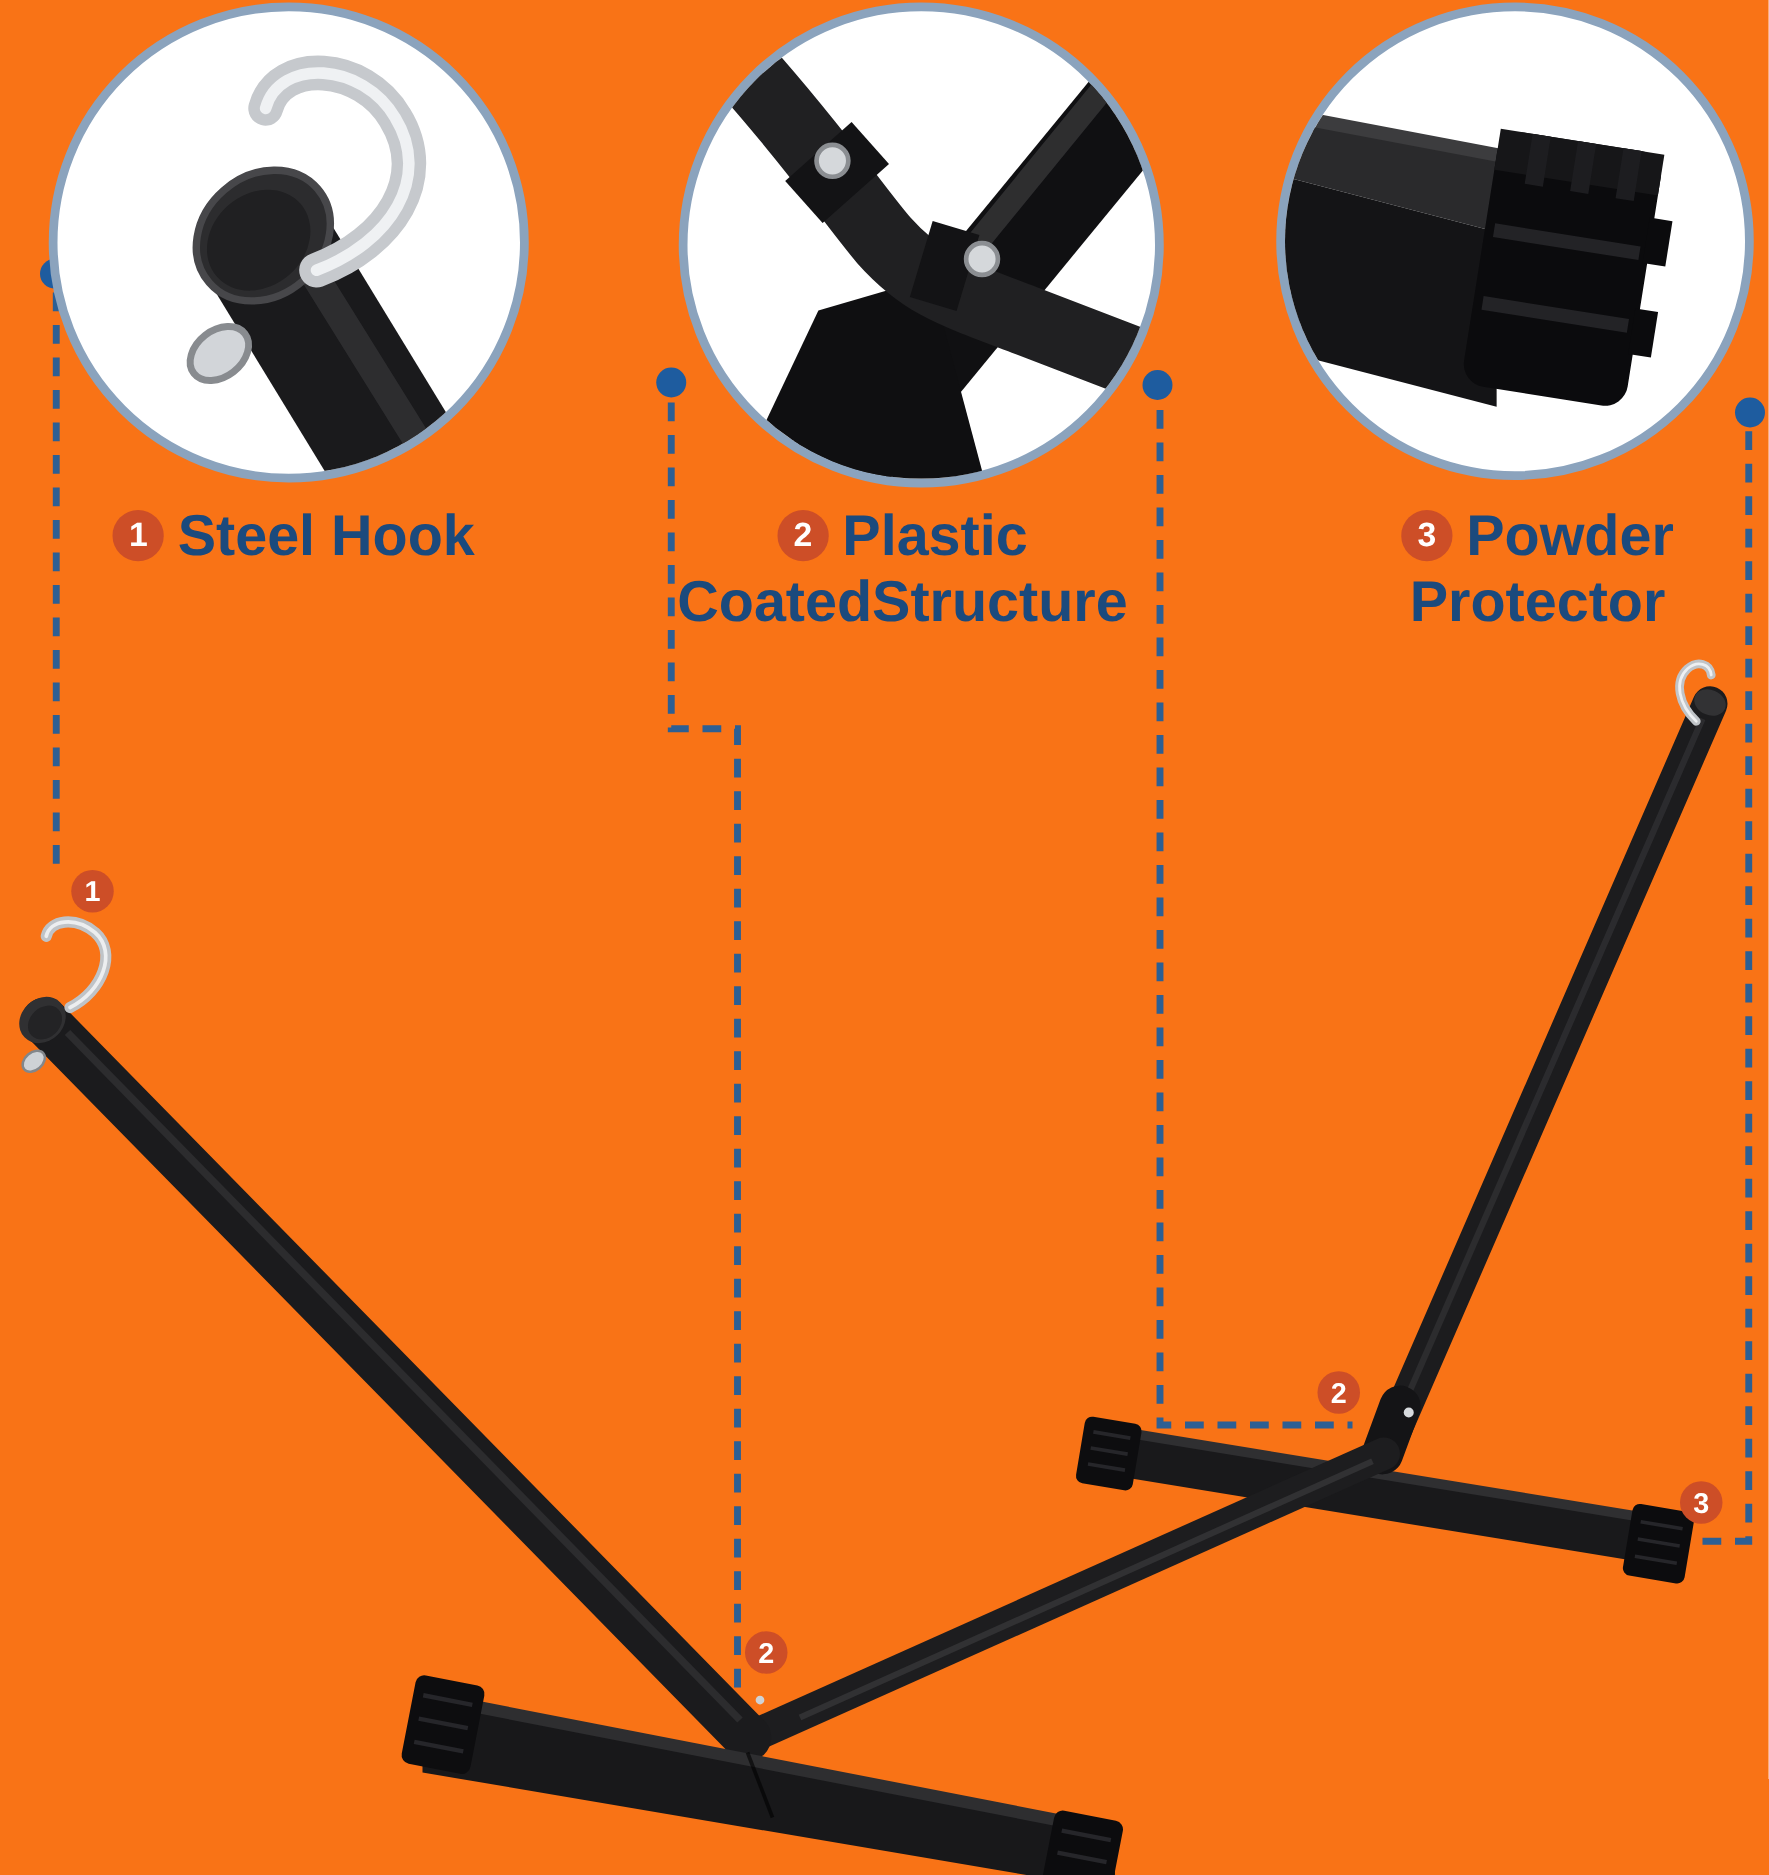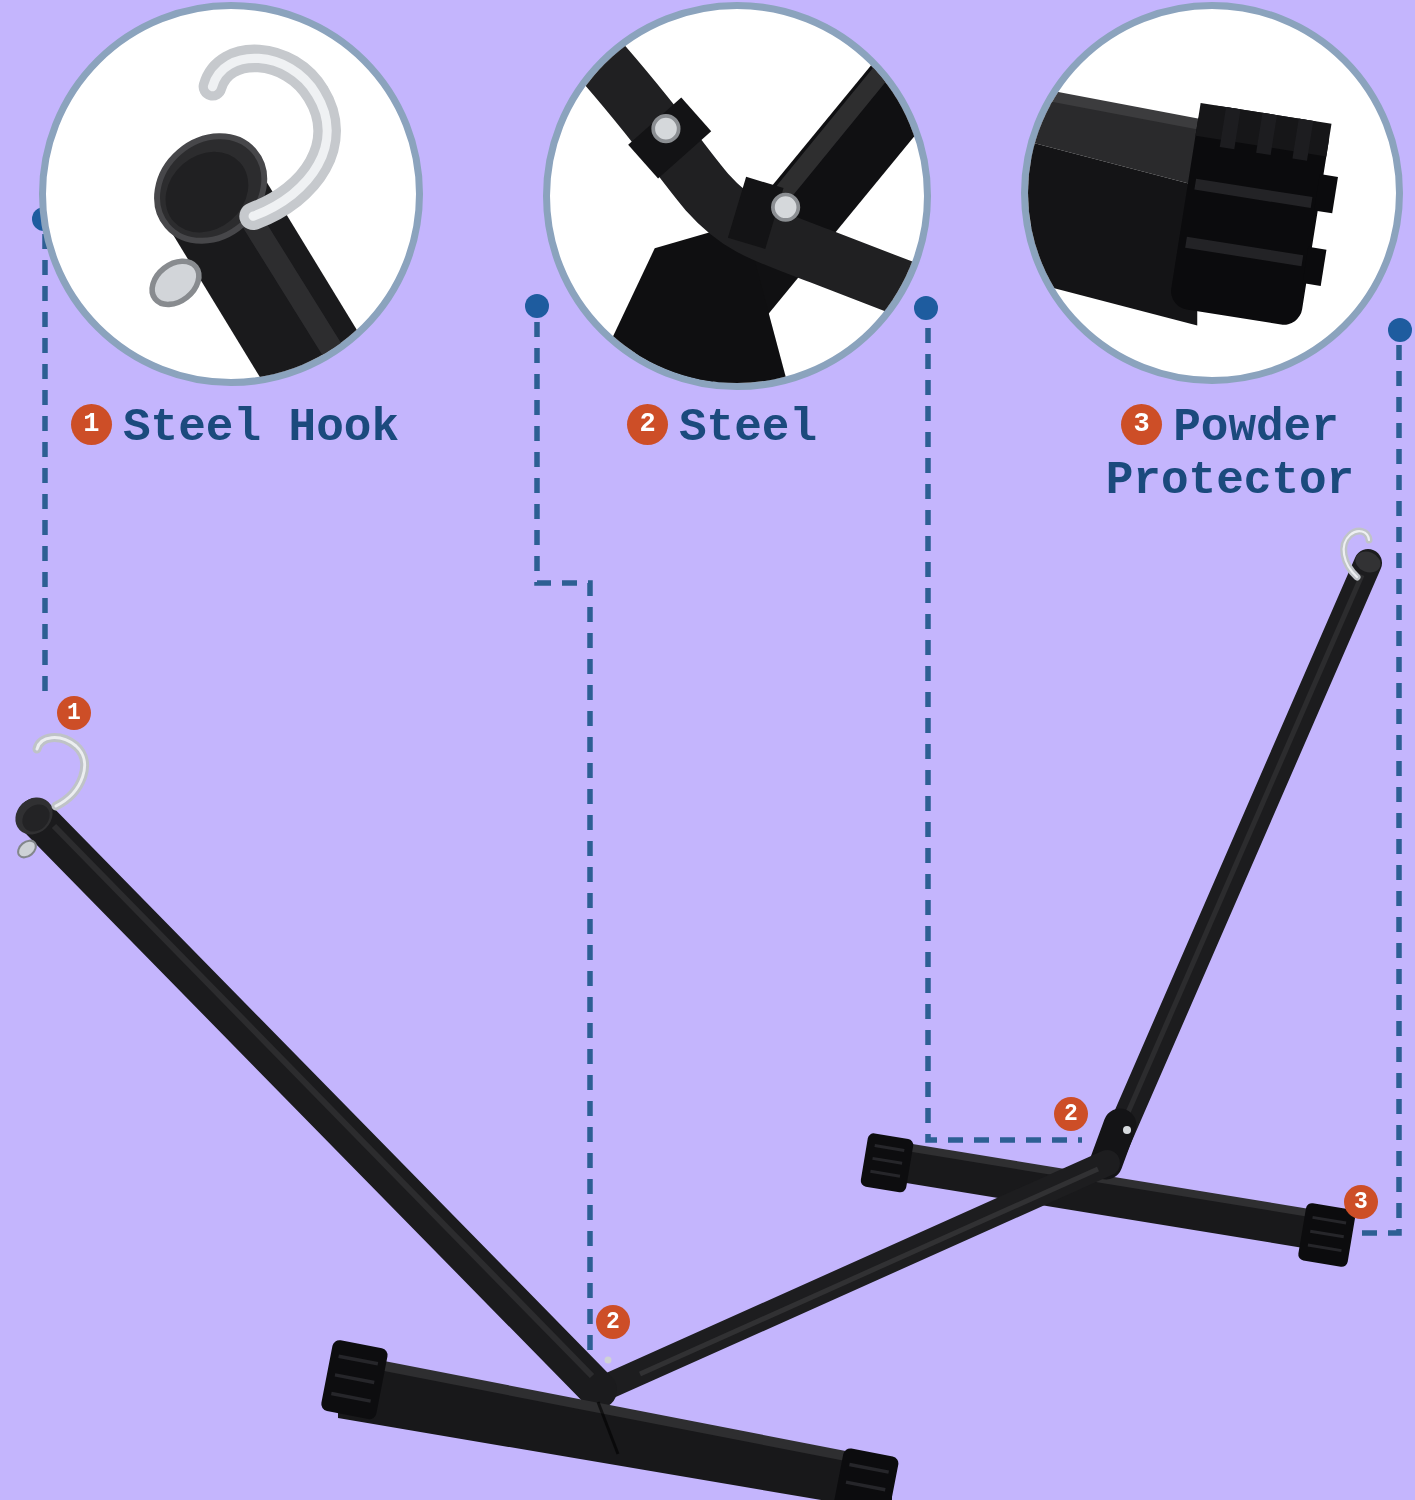--- a/index.html
+++ b/index.html
@@ -1,18 +1,18 @@
 <!DOCTYPE html>
 <html><head>
 <meta charset="utf-8">
 <style>
   html,body { margin:0; padding:0; background:#ffffff; }
   .canvas {
-    position:relative; width:1415px; height:1500px; background:#c4b5fd;
-    font-family:Liberation Mono, monospace; overflow:hidden;
+    position:relative; width:1415px; height:1500px; background:#f97316;
+    font-family:Liberation Sans, sans-serif; overflow:hidden;
   }
   
   .detail-circle {
     position:absolute; box-sizing:border-box; border:7px solid #8ba3bd;
     border-radius:50%; overflow:hidden; background:#ffffff;
   }
   .detail-circle svg { width:100%; height:100%; display:block; }
   #circle-1 { left:39px;  top:2px; width:384px; height:384px; }
   #circle-2 { left:543px; top:2px; width:388px; height:388px; }
   #circle-3 { left:1021px;top:2px; width:382px; height:382px; }
@@ -168,22 +168,23 @@
   </div>
 
   <div class="feature-label" id="label-1">
     <div>
       <span class="label-badge">1</span><span>Steel Hook</span>
     </div>
   </div>
 
   <div class="feature-label" id="label-2">
     <div>
-      <span class="label-badge">2</span><span>Steel</span>
+      <span class="label-badge">2</span><span>Plastic</span>
     </div>
+    <div>CoatedStructure</div>
   </div>
 
   <div class="feature-label" id="label-3">
     <div>
       <span class="label-badge">3</span><span>Powder</span>
     </div>
     <div>Protector</div>
   </div>
 
   <div class="marker" id="marker-1">1</div>

